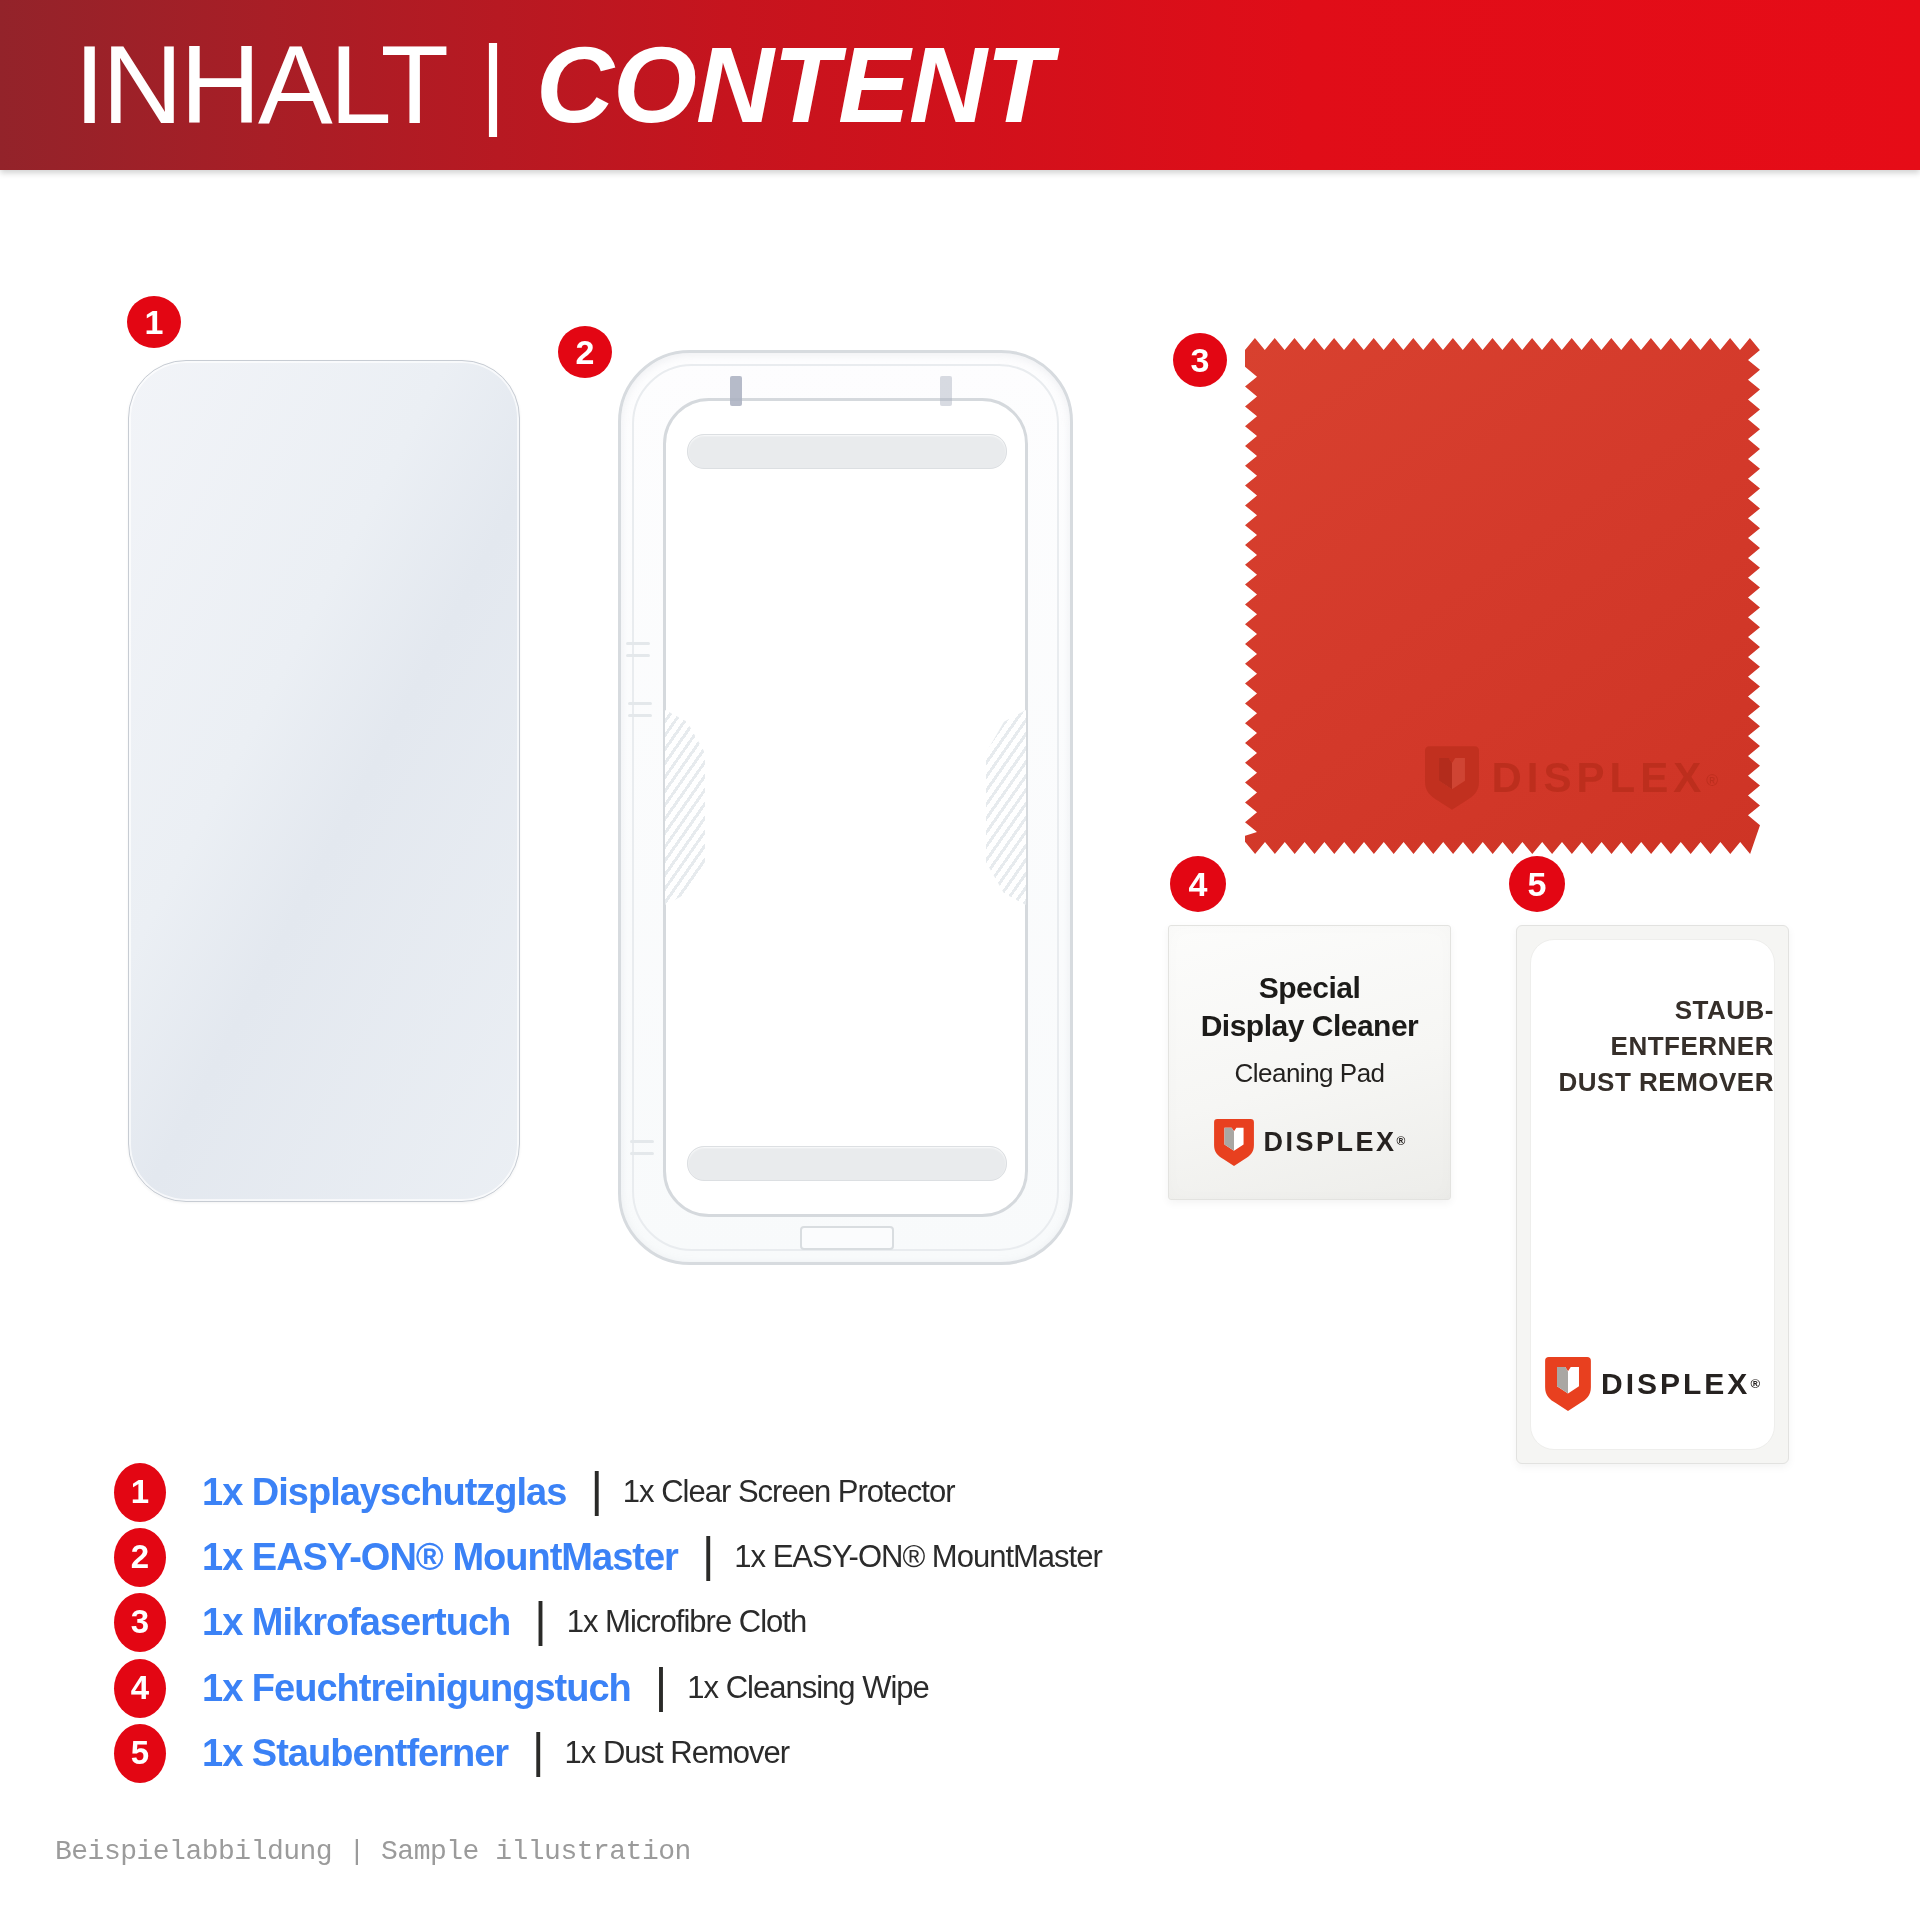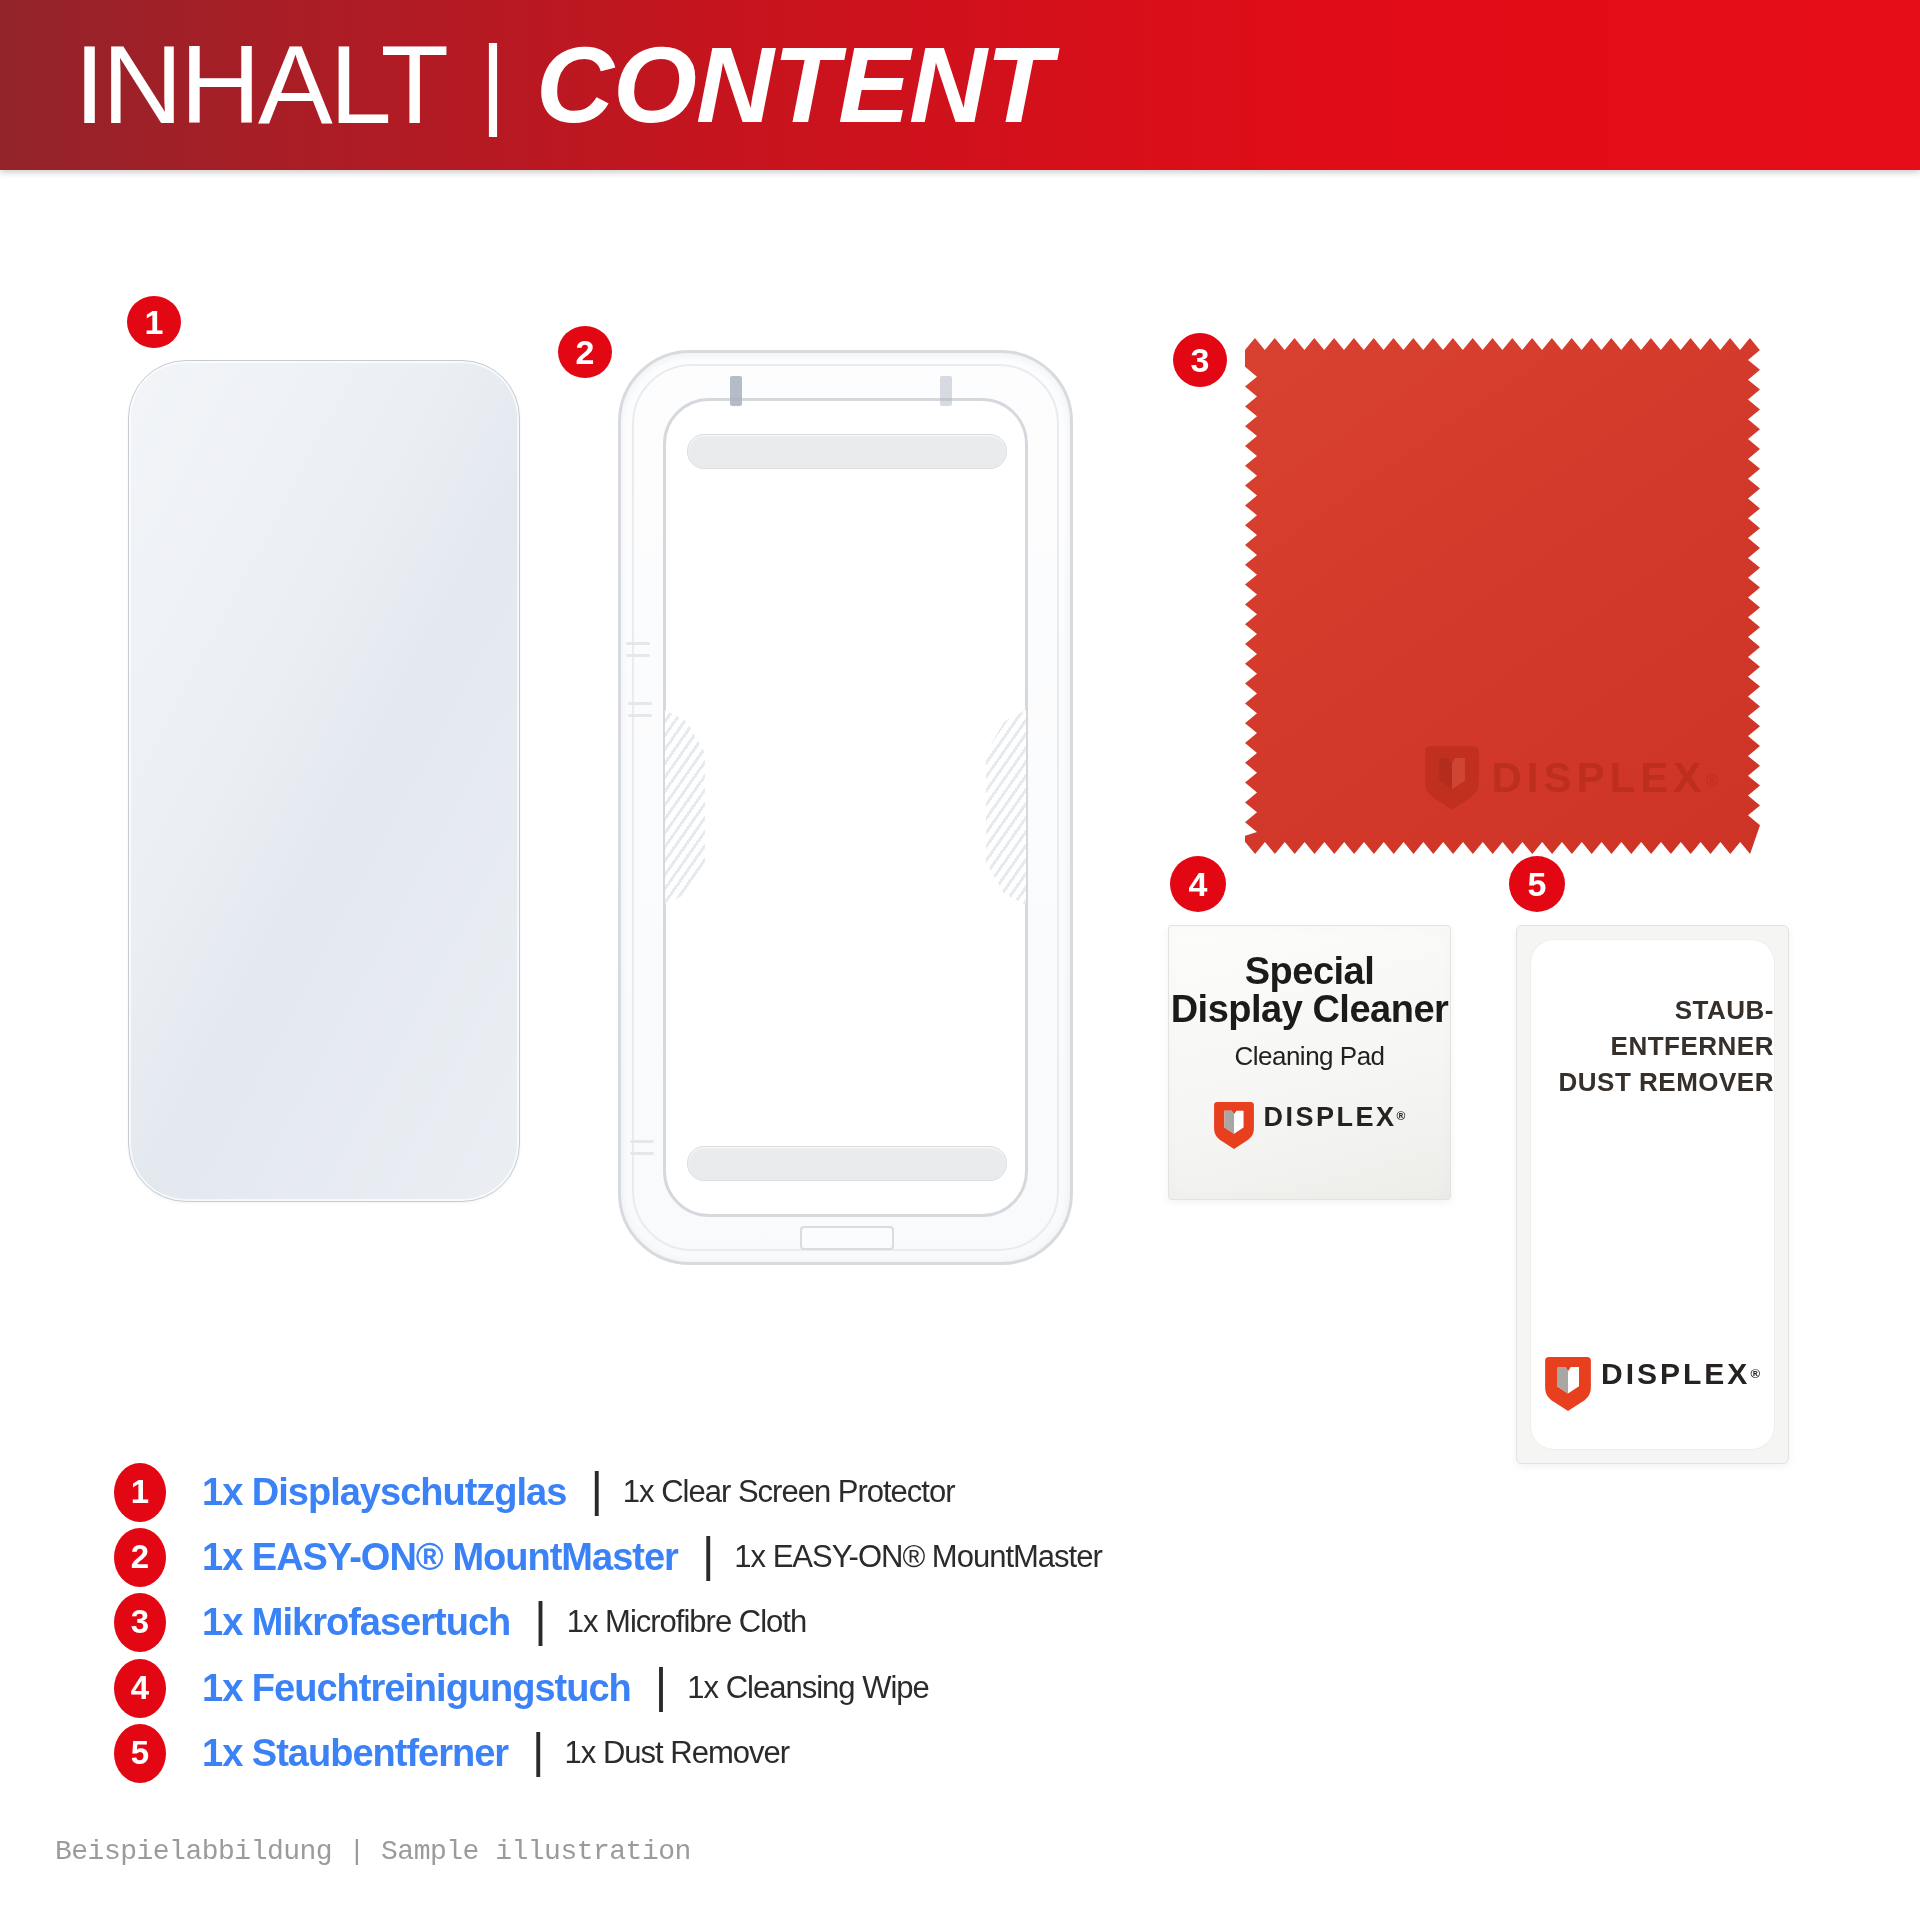--- a/index.html
+++ b/index.html
@@ -69,32 +69,32 @@
   .cloth{
     position:absolute;left:1245px;top:338px;width:515px;height:516px;
     background:linear-gradient(145deg,#d8412f 0%,#d43a2b 45%,#ce3425 100%);
   }
   .cloth-logo{
     position:absolute;right:42px;bottom:44px;display:flex;align-items:center;gap:12px;opacity:0.92;
   }
   .cloth-logo .brand{font-size:42px;font-weight:bold;letter-spacing:5px;color:#bb2e1d;}
   .cloth-logo sup{font-size:16px;color:#bb2e1d;}
   
-  .logo-row{display:flex;justify-content:center;gap:10px;}
+  .logo-row{display:flex;align-items:center;justify-content:center;gap:10px;}
   .logo-row .brand{font-weight:bold;color:#262220;}
   .logo-row sup{color:#262220;font-weight:bold;}
   
   .sachet{
     position:absolute;left:1168px;top:925px;width:281px;height:273px;
     background:linear-gradient(165deg,#fcfcfb 0%,#f6f6f4 55%,#ededea 100%);
     border:1px solid #e3e3e0;border-radius:3px;
     box-shadow:0 3px 8px rgba(0,0,0,0.05), inset 0 0 18px rgba(0,0,0,0.02);
     text-align:center;
   }
-  .sachet-title{margin-top:26px;font-size:38px;font-weight:bold;color:#1c1b19;line-height:38px;letter-spacing:-0.5px;}
+  .sachet-title{margin-top:43px;font-size:30px;font-weight:bold;color:#1c1b19;line-height:38px;letter-spacing:-0.5px;}
   .sachet-sub{margin-top:13px;font-size:26px;color:#23211f;letter-spacing:-0.5px;}
   .sachet .logo-row{margin-top:30px;}
   .sachet .brand{font-size:27px;letter-spacing:2.5px;}
   .sachet sup{font-size:12px;}
   
   .card{
     position:absolute;left:1516px;top:925px;width:271px;height:537px;
     background:#f5f5f3;border:1px solid #e2e2e0;border-radius:6px;
     box-shadow:0 3px 8px rgba(0,0,0,0.05);
   }

